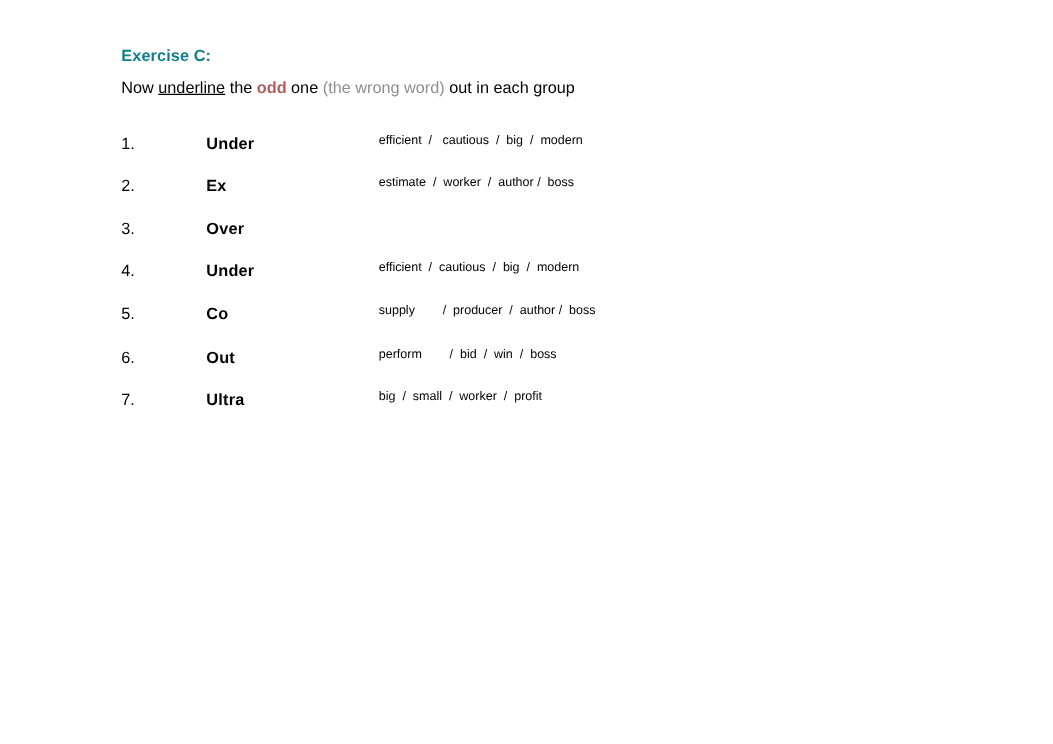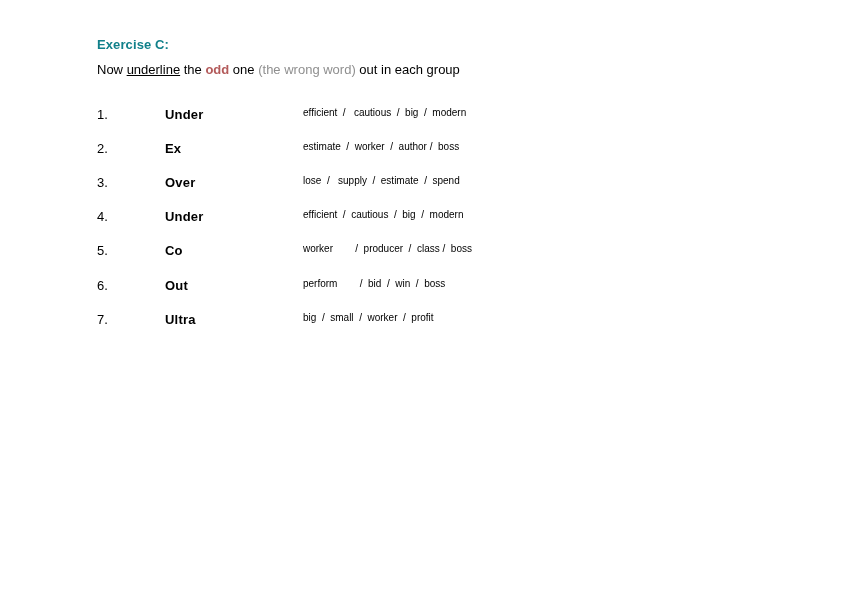--- a/index.html
+++ b/index.html
@@ -110,33 +110,32 @@
 
     <div class="row" style="top:141px">
       <span class="num">2.</span>
       <span class="prefix">Ex</span>
       <span class="options">estimate  /  worker  /  author /  boss</span>
     </div>
 
     <div class="row" style="top:175px">
       <span class="num">3.</span>
       <span class="prefix">Over</span>
-      <span class="options">lose  /   supply  /  estimate  /  spend</span>
     </div>
 
     <div class="row" style="top:209px">
       <span class="num">4.</span>
       <span class="prefix">Under</span>
       <span class="options">efficient  /  cautious  /  big  /  modern</span>
     </div>
 
     <div class="row" style="top:243px">
       <span class="num">5.</span>
       <span class="prefix">Co</span>
-      <span class="options">worker        /  producer  /  class /  boss</span>
+      <span class="options">supply        /  producer  /  author /  boss</span>
     </div>
 
     <div class="row" style="top:278px">
       <span class="num">6.</span>
       <span class="prefix">Out</span>
       <span class="options">perform        /  bid  /  win  /  boss</span>
     </div>
 
     <div class="row" style="top:312px">
       <span class="num">7.</span>

